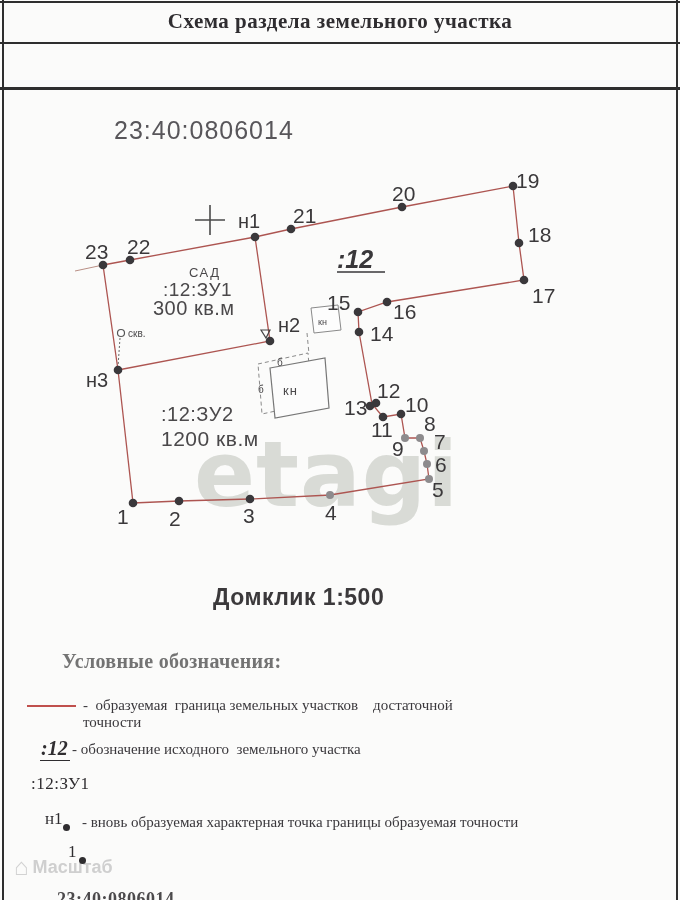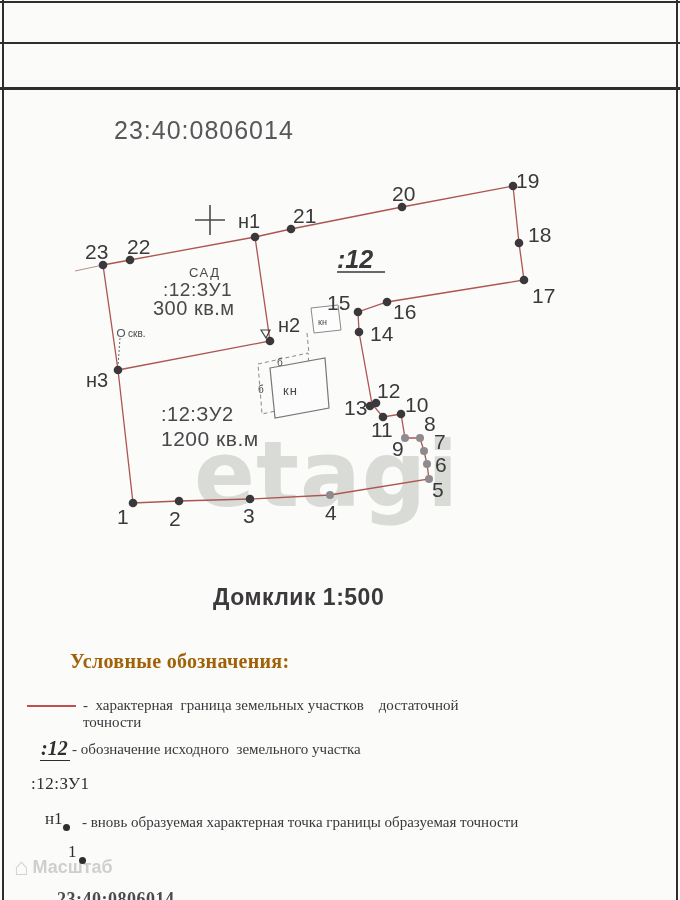--- a/index.html
+++ b/index.html
@@ -30,22 +30,22 @@
     font-size:90px;line-height:1;letter-spacing:1px;color:#d8dad5;opacity:.95;
   }
   .wm-domclick{
     position:absolute;left:14px;top:855px;display:flex;align-items:center;gap:4px;
     color:#cfcfcf;font-family:"Liberation Sans",sans-serif;font-weight:bold;font-size:18px;
   }
   .wm-house{font-size:24px;line-height:1;color:#d2d2d2;}
   svg.plan{position:absolute;left:0;top:0;pointer-events:none;}
   
   .legend-heading{
-    position:absolute;left:70px;top:650px;
-    font-weight:bold;font-size:20px;color:#a16207;letter-spacing:.3px;
+    position:absolute;left:62px;top:650px;
+    font-weight:bold;font-size:20px;color:#737373;letter-spacing:.3px;
   }
   .legend-text{font-size:15px;color:#3a383c;white-space:pre-wrap;}
   .lg-row1-line{position:absolute;left:27px;top:705px;width:49px;height:2px;background:#c0504d;}
   .lg-row1-text{position:absolute;left:83px;top:697px;width:400px;}
   .lg-sym12{
     position:absolute;left:40px;top:737px;
     font-style:italic;font-weight:bold;font-size:20px;color:#2f2d30;
     border-bottom:1.5px solid #2f2d30;padding:0 2px 0 1px;
   }
   .lg-row2-text{position:absolute;left:72px;top:741px;width:420px;}
@@ -74,20 +74,21 @@
     <span class="wm-house">⌂</span>
     <span>Масштаб</span>
   </div>
 
   <div class="hline" style="top:1px;height:2px;"></div>
   <div class="hline" style="top:42px;height:2px;"></div>
   <div class="hline" style="top:87px;height:3px;"></div>
   <div class="vline" style="left:2px;"></div>
   <div class="vline" style="left:676px;"></div>
 
+  <div class="title-row">Схема раздела земельного участка</div>
 
   <div class="cad-number">23:40:0806014</div>
 
   <svg class="plan" id="plan-svg" width="680" height="900" viewBox="0 0 680 900">
       <path d="M 195 220 H 225 M 210 205 V 235" stroke="#4a4a4a" stroke-width="1.6" fill="none"></path>
       <polygon points="258,364 308,353 312,403 262,414" fill="none" stroke="#8a8a8a" stroke-width="1" stroke-dasharray="4,3"></polygon>
       <polyline points="307,333 309,354" fill="none" stroke="#8a8a8a" stroke-width="1" stroke-dasharray="4,3"></polyline>
       <polygon points="270,368 325,358 329,408 275,418" fill="#fcfcfc" stroke="#777777" stroke-width="1.2"></polygon>
       <polygon points="311,308 338,305 341,330 314,333" fill="#fdfdfd" stroke="#8a8a8a" stroke-width="1"></polygon>
       <polyline points="120,338 118,367" fill="none" stroke="#666" stroke-width="1" stroke-dasharray="2,2"></polyline>
@@ -160,21 +161,21 @@
       <text x="258" y="393" fill="#4a484a" font-family="&quot;Liberation Sans&quot;, sans-serif" font-size="10" letter-spacing="0">б</text>
       <text x="337" y="268" fill="#39373a" font-family="&quot;Liberation Sans&quot;, sans-serif" font-size="25" font-style="italic" font-weight="bold">:12</text>
       <line x1="337" y1="272" x2="385" y2="272" stroke="#39373a" stroke-width="1.5"></line>
     </svg>
 
   <div class="scale-label">Домклик 1:500</div>
 
   <div class="legend-heading">Условные обозначения:</div>
 
   <div class="lg-row1-line"></div>
-  <div class="lg-row1-text legend-text">-  характерная  граница земельных участков    достаточной точности</div>
+  <div class="lg-row1-text legend-text">-  образуемая  граница земельных участков    достаточной точности</div>
 
   <div class="lg-sym12">:12</div>
   <div class="lg-row2-text legend-text">- обозначение исходного  земельного участка</div>
 
   <div class="lg-symzu">:12:ЗУ1</div>
 
   <div class="lg-symn1">н1</div>
   <div class="legend-dot dot-n1"></div>
   <div class="lg-row4-text legend-text">- вновь образуемая характерная точка границы образуемая точности</div>
 

